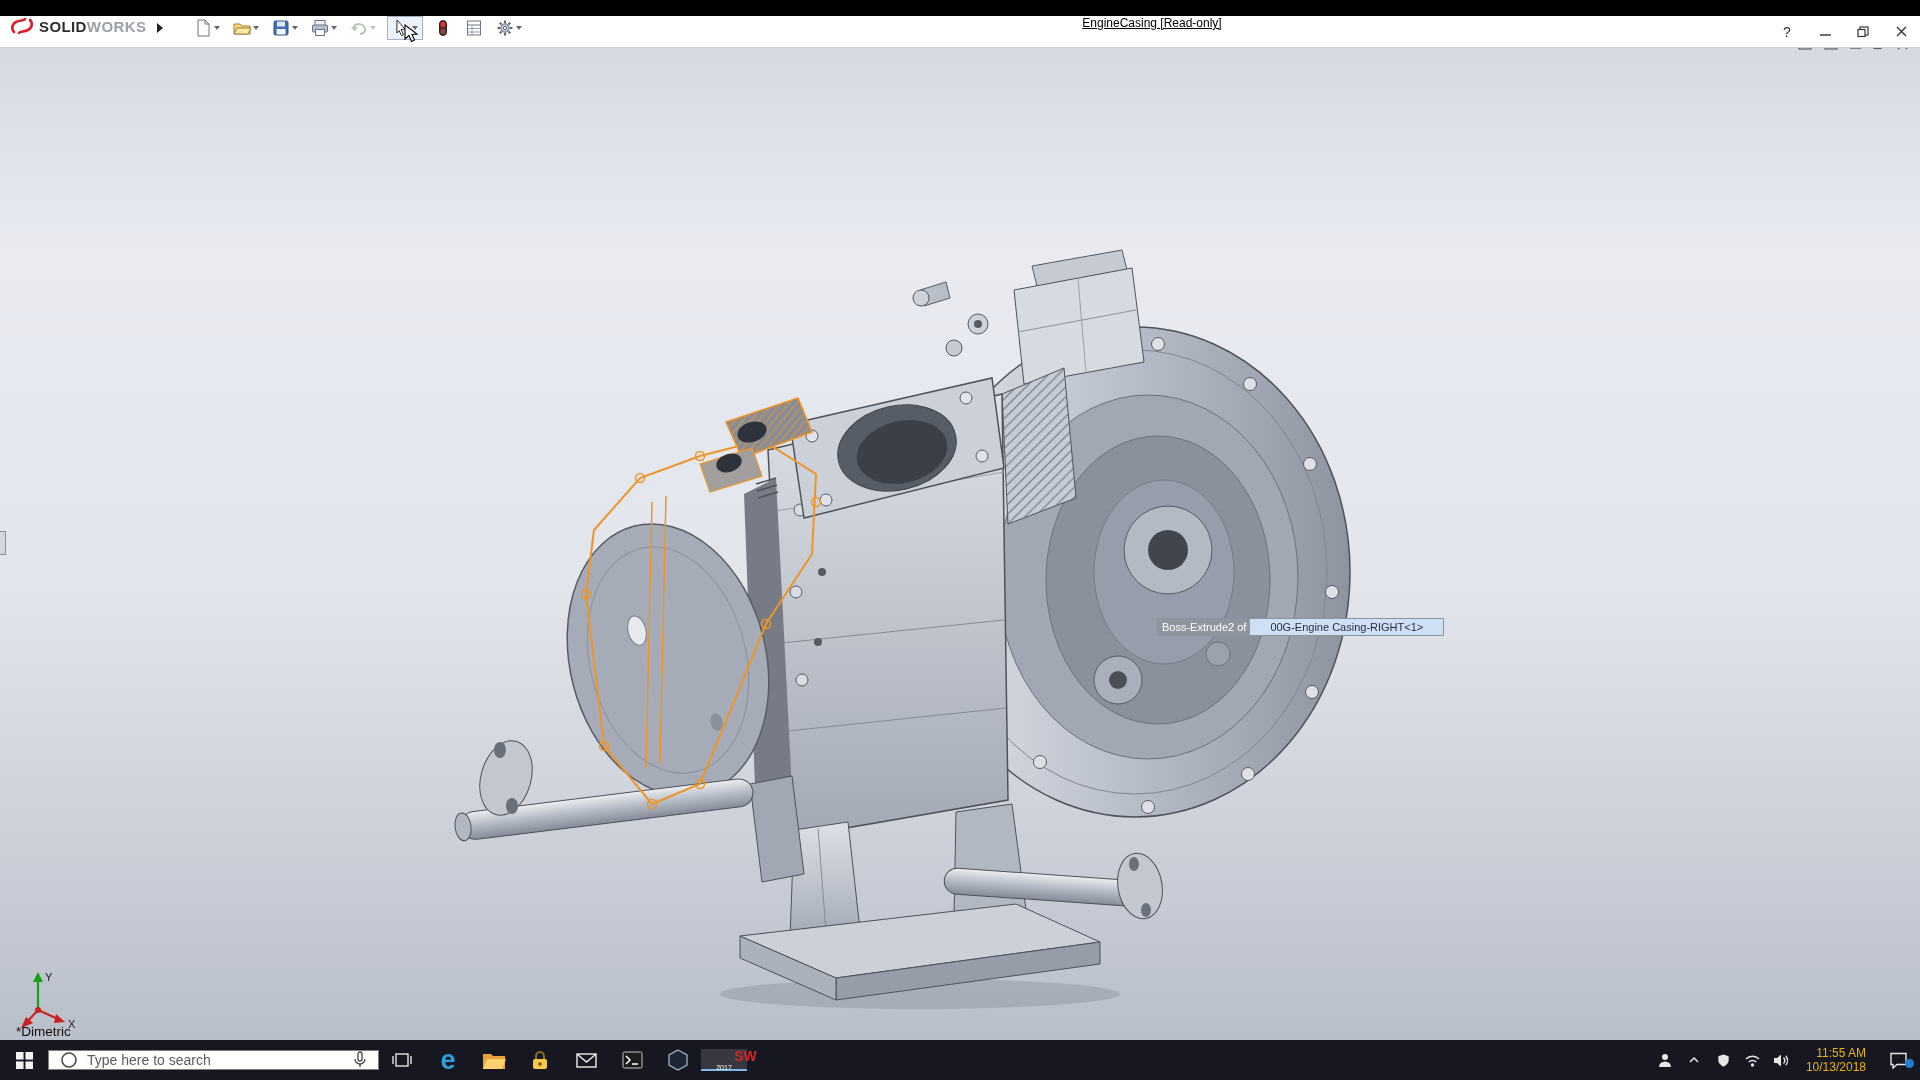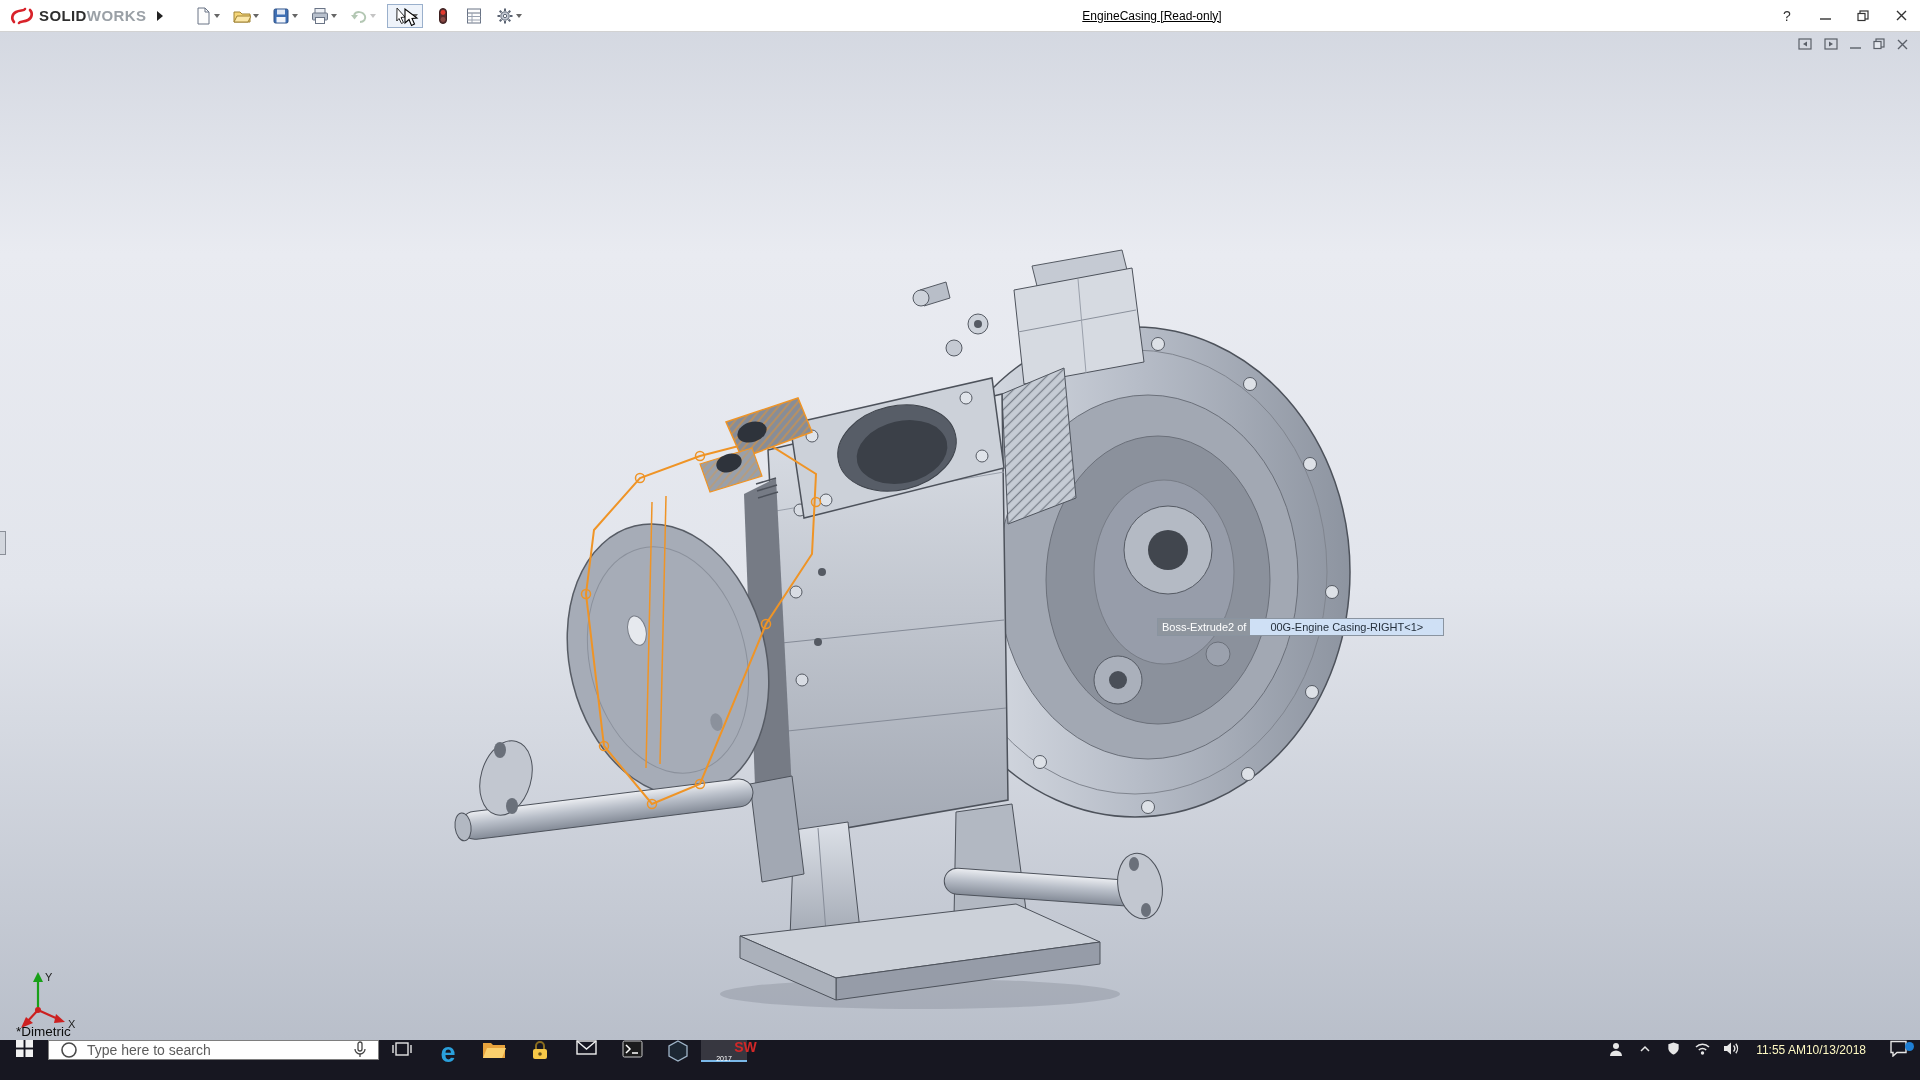--- a/index.html
+++ b/index.html
@@ -1,23 +1,23 @@
 <!DOCTYPE html>
 <html><head>
 <meta charset="utf-8">
 <style>
   * { margin:0; padding:0; box-sizing:border-box; }
   html,body { width:1920px; height:1080px; overflow:hidden;
               font-family:"Liberation Sans", sans-serif; background:#000; }
   .screen { position:relative; width:1920px; height:1080px; }
 
   
-  .titlebar { position:absolute; top:0; left:0; width:100%; height:32px;
+  .titlebar { position:absolute; top:16px; left:0; width:100%; height:32px;
               background:#ffffff; border-bottom:1px solid #d2d2d2;
-              display:flex; align-items:center; z-index:30; }
+              display:flex; align-items:flex-start; z-index:30; }
   .logo { display:flex; align-items:center; gap:5px; padding:0 4px 0 10px; }
   .logo-text { font-size:15px; font-weight:bold; color:#2e2e2e; letter-spacing:.4px; }
   .logo-text .works { color:#9aa0a6; }
   .flyout { width:20px; height:24px; display:flex; align-items:center; justify-content:center; background:none; border:none; cursor:pointer; }
   .toolbar { display:flex; align-items:center; margin-left:22px; gap:9px; }
   .tool { display:flex; align-items:center; gap:2px; padding:2px 2px; background:none; border:none; cursor:pointer; }
   .tool svg { width:18px; height:18px; display:block; }
   .chev { width:0; height:0; border-left:3px solid transparent; border-right:3px solid transparent; border-top:4px solid #666; }
   .tool.disabled { opacity:.38; }
   .tool.select-tool { border:1px solid #9ab0cc; background:#eef3fa; padding:2px 4px; position:relative; }
@@ -38,37 +38,37 @@
               border:1px solid #8a8f98; border-left:none; cursor:pointer; }
   .tooltip { position:absolute; left:1157px; top:586px; display:flex; font-size:11px; line-height:16px;
              border:1px solid #8a94a0; white-space:nowrap; z-index:10;justify-content:center; }
   .tooltip .seg1 { background:#8e959e; color:#ffffff; padding:0 4px; }
   .tooltip .seg2 { background:#cfe0f5; color:#26303c; padding:0 20px; }
   .triad { position:absolute; left:20px; bottom:10px; }
   .view-label { position:absolute; left:16px; bottom:1px; font-size:13.5px; color:#0d0d0d;margin-top:47px; }
 
   
   .taskbar { position:absolute; bottom:0; left:0; width:100%; height:40px; background:#171721;
-             display:flex; align-items:flex-start; z-index:40; }
+             display:flex; align-items:center; z-index:40; }
   .tb-btn { width:48px; background:none; border:none; display:flex; align-items:center; justify-content:center; cursor:pointer; }
   .app-btn { width:46px; }
   .search { width:331px; background:#ffffff; border:1px solid #7e7e7e; display:flex; align-items:center;
             gap:9px; padding:0 11px; }
   .search input { flex:1; border:none; outline:none; background:transparent; font-size:14px; color:#444;
                   font-family:"Liberation Sans", sans-serif; }
   .search input::placeholder { color:#5c5c5c; opacity:1; }
   .edge-glyph { font-size:27px; font-weight:bold; color:#2aa0dc; line-height:1; }
   .sw-tile { display:flex; flex-direction:column; align-items:center; justify-content:center; line-height:1; }
   .sw-abbr { color:#d22828; font-weight:bold; font-size:14px;margin-left:43px; }
   .sw-year { color:#ffffff; font-size:7px; margin-top:1px; }
   .app-active { background:rgba(255,255,255,.14); box-shadow:inset 0 -2px 0 #7ab8e8; }
   .tray { margin-left:auto; display:flex; align-items:stretch; }
   .tray-btn { width:29px; background:none; border:none; display:flex; align-items:center; justify-content:center; cursor:pointer; }
-  .clock { display:flex; flex-direction:row; align-items:flex-end; justify-content:center;
-           color:#fef9c3; font-size:12px; line-height:14px; padding:0 10px; background:none; border:none; cursor:pointer; }
+  .clock { display:flex; flex-direction:column; align-items:flex-end; justify-content:center;
+           color:#eab308; font-size:12px; line-height:14px; padding:0 10px; background:none; border:none; cursor:pointer; }
   .action-center { width:44px; position:relative; }
   .ac-badge { position:absolute; right:6px; bottom:6px; width:9px; height:9px; border-radius:50%; background:#1f7fd4; }
 </style>
 </head>
 <body>
 
 <div class="screen">
 
   <div class="titlebar">
     <div class="logo">

